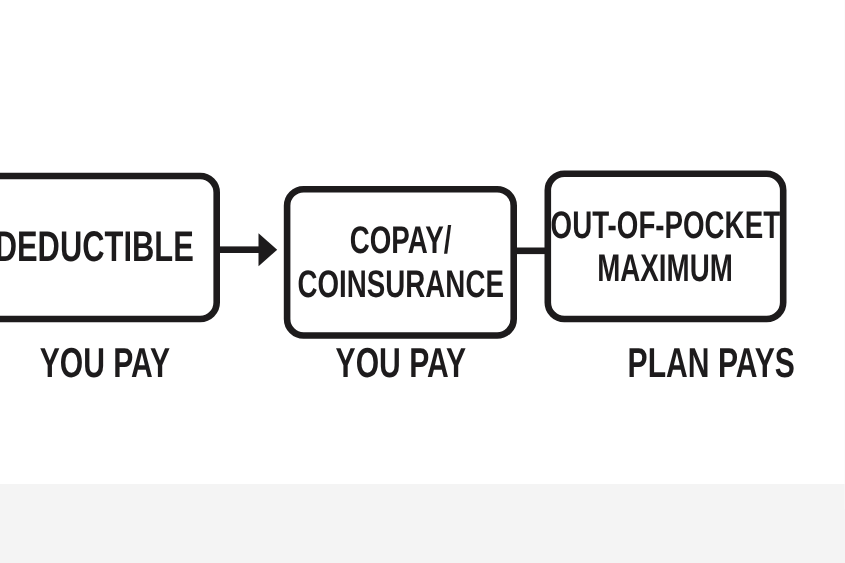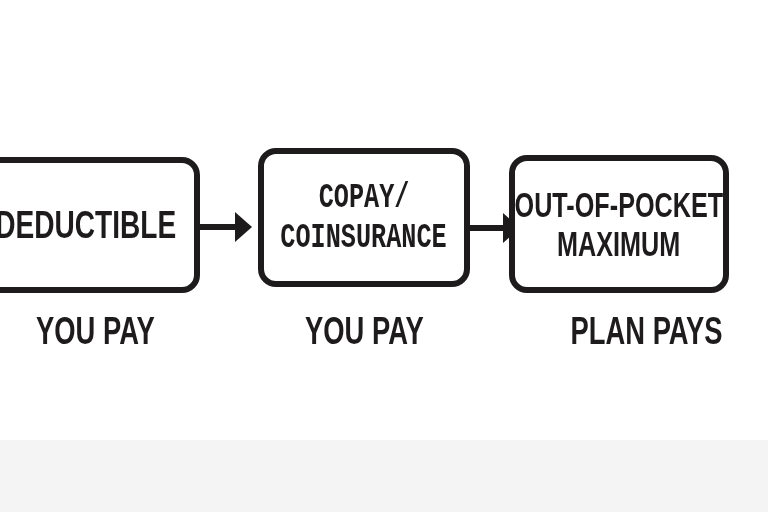--- a/index.html
+++ b/index.html
@@ -22,22 +22,22 @@
     position: absolute;
     border: 6px solid var(--ink);
     border-radius: 18px;
     background: var(--bg);
     display: flex;
     flex-direction: column;
     align-items: center;
     justify-content: center;
   }
   .box-deductible { left: -28px; top: 157px; width: 228px; height: 136px; }
-  .box-copay      { left: 258px; top: 148px; width: 212px; height: 139px; font-family: Liberation Mono, monospace; }
-  .box-oop        { left: 509px; top: 155px; width: 220px; height: 138px; }
+  .box-copay      { left: 258px; top: 169px; width: 212px; height: 139px; }
+  .box-oop        { left: 495px; top: 155px; width: 220px; height: 138px; }
 
   .box-line {
     display: block;
     font-weight: bold;
     color: var(--ink);
     text-align: center;
     white-space: nowrap;
     transform: scaleX(0.72);
     letter-spacing: 0;
   }

